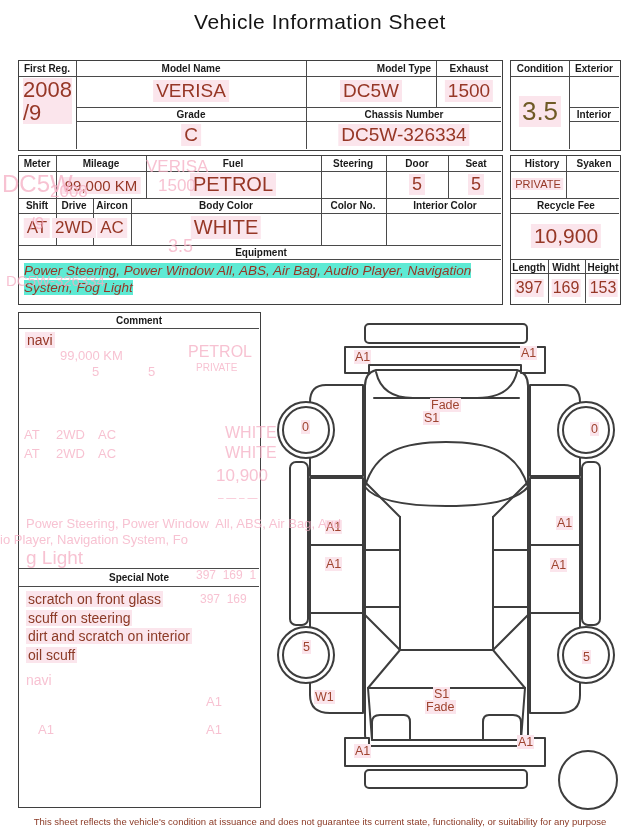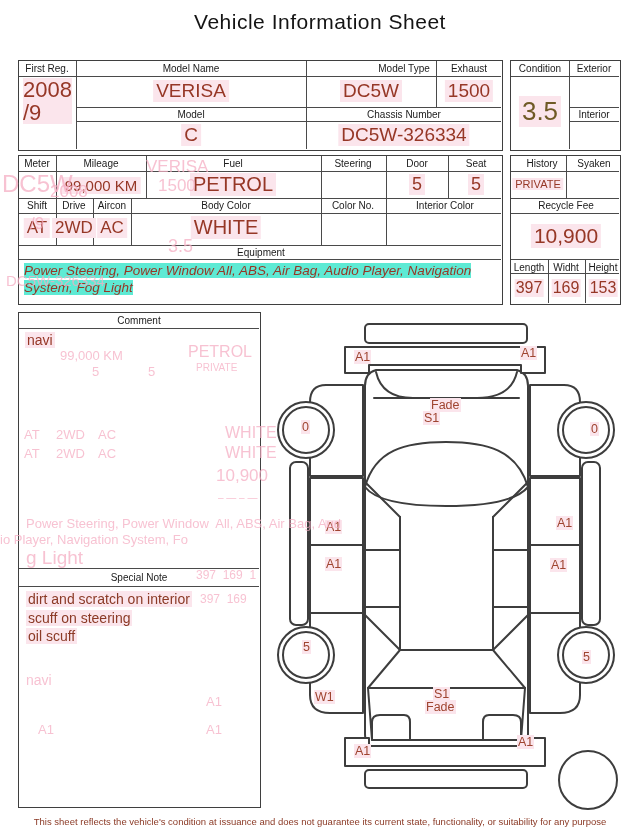--- a/index.html
+++ b/index.html
@@ -4,21 +4,21 @@
 <style>
   html,body{margin:0;padding:0;}
   body{width:640px;height:835px;position:relative;background:#ffffff;
        font-family:"Liberation Sans","DejaVu Sans",sans-serif;overflow:hidden;}
   .title{position:absolute;left:0;top:10px;width:640px;text-align:center;
          font-size:21px;color:#141414;letter-spacing:.5px;}
   .box{position:absolute;border:1.5px solid #3f3f3f;box-sizing:border-box;background:#fff;}
   .vl,.hl{position:absolute;background:#4a4a4a;}
   .vl{width:1px;} .hl{height:1px;}
   .lbl{position:absolute;font-size:10px;color:#1a1a1a;white-space:nowrap;
-       transform:translateX(-50%);}
+       transform:translateX(-50%);font-weight:bold;}
   .val{position:absolute;color:#963726;background:#fbe5ec;padding:0 3px;
        white-space:nowrap;transform:translateX(-50%);}
   .val-left{position:absolute;color:#963726;white-space:nowrap;}
   .cond{color:#6f5a26;}
   .equip{position:absolute;left:5px;top:106px;width:474px;font-size:13.5px;
          line-height:17px;color:#963726;}
   .equip span{background:#5eead4;font-style:italic;}
   .note-line{font-size:14px;line-height:18.5px;color:#8b3a26;white-space:nowrap;}
   .note-line span{background:#fbe5ec;padding:0 2px;}
   .ghost{position:absolute;color:#f5aec3;white-space:pre;opacity:.75;
@@ -39,21 +39,21 @@
   <div class="vl" style="left:57px;top:0;height:88px;"></div>
   <div class="vl" style="left:287px;top:0;height:88px;"></div>
   <div class="vl" style="left:417px;top:0;height:46px;"></div>
   <div class="hl" style="left:0;top:15px;width:482px;"></div>
   <div class="hl" style="left:57px;top:46px;width:425px;"></div>
   <div class="hl" style="left:57px;top:60px;width:425px;"></div>
   <div class="lbl" style="left:28px;top:2px;">First Reg.</div>
   <div class="lbl" style="left:172px;top:2px;">Model Name</div>
   <div class="lbl" style="left:352px;top:2px;margin-left:33px;">Model Type</div>
   <div class="lbl" style="left:450px;top:2px;">Exhaust</div>
-  <div class="lbl" style="left:172px;top:48px;">Model</div>
+  <div class="lbl" style="left:172px;top:48px;">Grade</div>
   <div class="lbl" style="left:385px;top:48px;">Chassis Number</div>
   <div class="val-left" style="left:4px;top:17px;font-size:22px;line-height:23px;background:#fbe5ec;">
     <div>2008</div>
     <div>/9</div>
   </div>
   <div class="val" style="left:172px;top:19px;font-size:19px;">VERISA</div>
   <div class="val" style="left:352px;top:19px;font-size:19px;">DC5W</div>
   <div class="val" style="left:450px;top:19px;font-size:19px;">1500</div>
   <div class="val" style="left:172px;top:63px;font-size:19px;">C</div>
   <div class="val" style="left:385px;top:63px;font-size:19px;">DC5W-326334</div>
@@ -130,22 +130,23 @@
 </div>
 
 <div class="box" style="left:18px;top:312px;width:243px;height:496px;">
   <div class="hl" style="left:0;top:15px;width:240px;"></div>
   <div class="hl" style="left:0;top:255px;width:240px;"></div>
   <div class="hl" style="left:0;top:273px;width:240px;"></div>
   <div class="lbl" style="left:120px;top:2px;">Comment</div>
   <div class="val-left" style="left:6px;top:19px;font-size:14px;background:#fbe5ec;padding:0 2px;">navi</div>
   <div class="lbl" style="left:120px;top:259px;">Special Note</div>
   <div style="position:absolute;left:7px;top:277px;">
+    <div class="note-line"><span>scratch on front glass</span></div>
+    <div class="note-line"><span>scuff on steering</span></div>
     <div class="note-line"><span>dirt and scratch on interior</span></div>
-    <div class="note-line"><span>scuff on steering</span></div>
     <div class="note-line"><span>oil scuff</span></div>
   </div>
 </div>
 
 <div class="diagram">
   <svg width="370" height="525" viewBox="0 0 370 525">
     <g stroke="#3d3d3d" stroke-width="2" fill="#ffffff" stroke-linejoin="round" stroke-linecap="round">
 
       <path d="M106,60 L247,60 C255,62 258,68 258,76 L258,424 C258,438 254,448 248,456 L105,456 C99,448 95,438 95,424 L95,76 C95,68 98,62 106,60 Z"></path>
 

